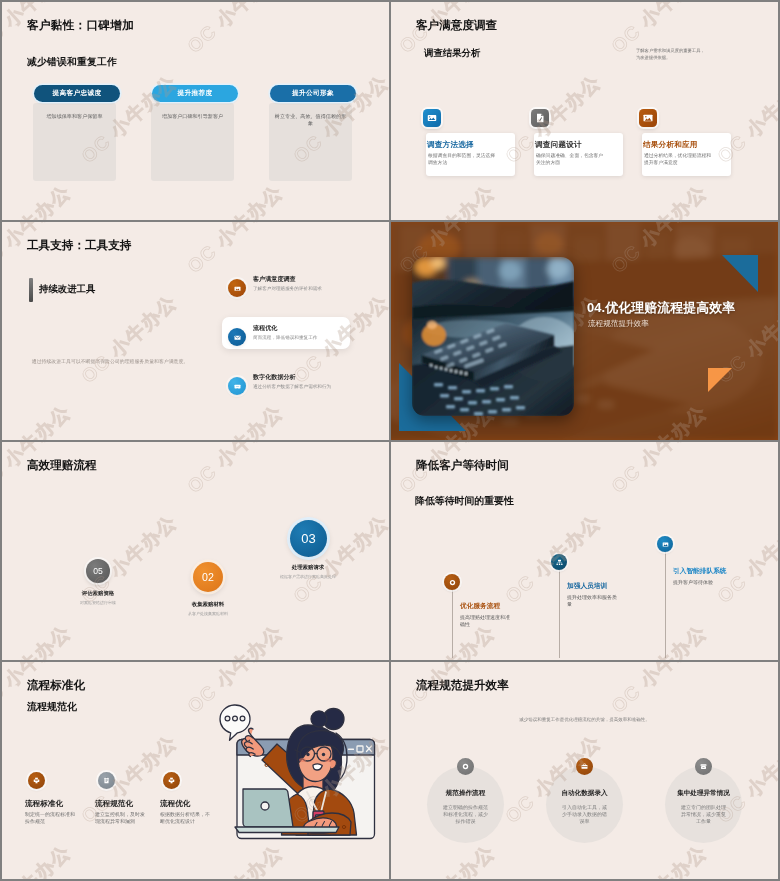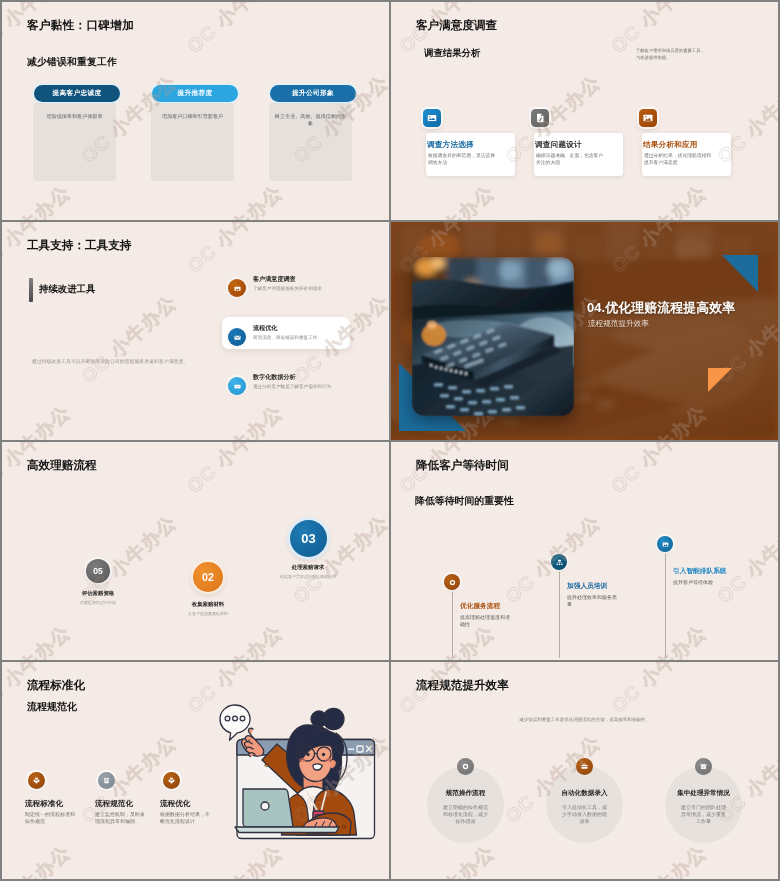--- a/index.html
+++ b/index.html
@@ -60,21 +60,21 @@
   .s4-sub{position:absolute;z-index:3;left:197px;top:97px;font-size:7.6px;color:#f0e0d4;white-space:nowrap;
       text-shadow:0 1px 2px rgba(0,0,0,.3);}
   .s4-tri-tr{position:absolute;z-index:3;left:331px;top:33px;width:0;height:0;border-left:36px solid transparent;border-top:37px solid #1b6c9b;}
   .s4-tri-bl{position:absolute;z-index:2;left:8px;top:141px;width:0;height:0;border-right:67px solid transparent;border-bottom:68px solid #1b6c9b;}
   .s4-tri-or{position:absolute;z-index:3;left:317px;top:146px;width:0;height:0;border-right:24px solid transparent;border-top:24px solid #f79646;}
 
   
   .s5-title{position:absolute;left:25px;top:16px;font-size:11.6px;font-weight:700;color:#141414;}
   .s5-sub{position:absolute;left:0;right:0;top:48px;text-align:center;font-size:10.3px;font-weight:700;color:#141414;}
   .s5-circ{position:absolute;border-radius:50%;display:flex;align-items:center;justify-content:center;
-     color:#fff;font-weight:700;font-family:"Liberation Sans",sans-serif;text-align:right;}
+     color:#fff;font-weight:400;font-family:"Liberation Sans",sans-serif;text-align:right;}
   .s5-h{position:absolute;font-size:5.4px;font-weight:700;color:#1f1f1f;text-align:center;width:110px;}
   .s5-t{position:absolute;font-size:4px;line-height:6.5px;color:#9b9b9b;text-align:center;width:80px;}
 
   
   .s6-title{position:absolute;left:25px;top:16px;font-size:11.6px;font-weight:700;color:#141414;}
   .s6-sub{position:absolute;left:24px;top:52px;font-size:9.9px;font-weight:700;color:#141414;}
   .s6-line{position:absolute;width:1px;background:#b7ada6;}
   .s6-ico{position:absolute;width:16px;height:16px;border-radius:50%;display:flex;align-items:center;justify-content:center;
      box-shadow:0 0 0 2px rgba(255,255,255,.65),0 1px 3px rgba(0,0,0,.2);}
   .s6-h{position:absolute;font-size:6.7px;font-weight:700;}

